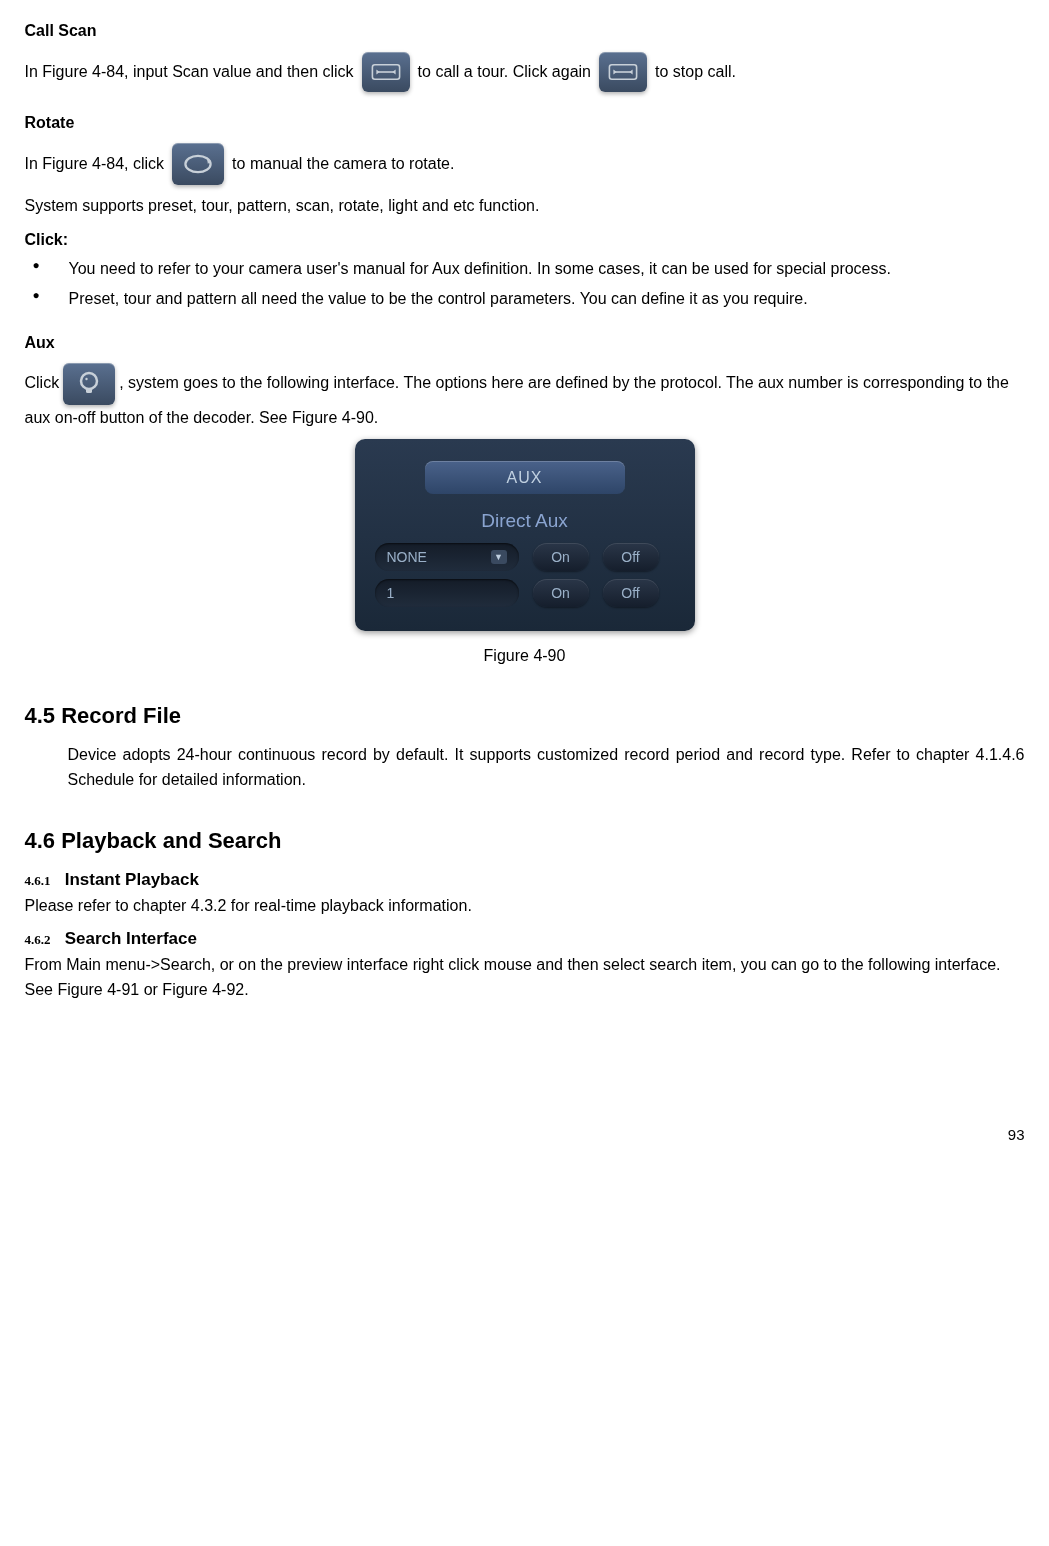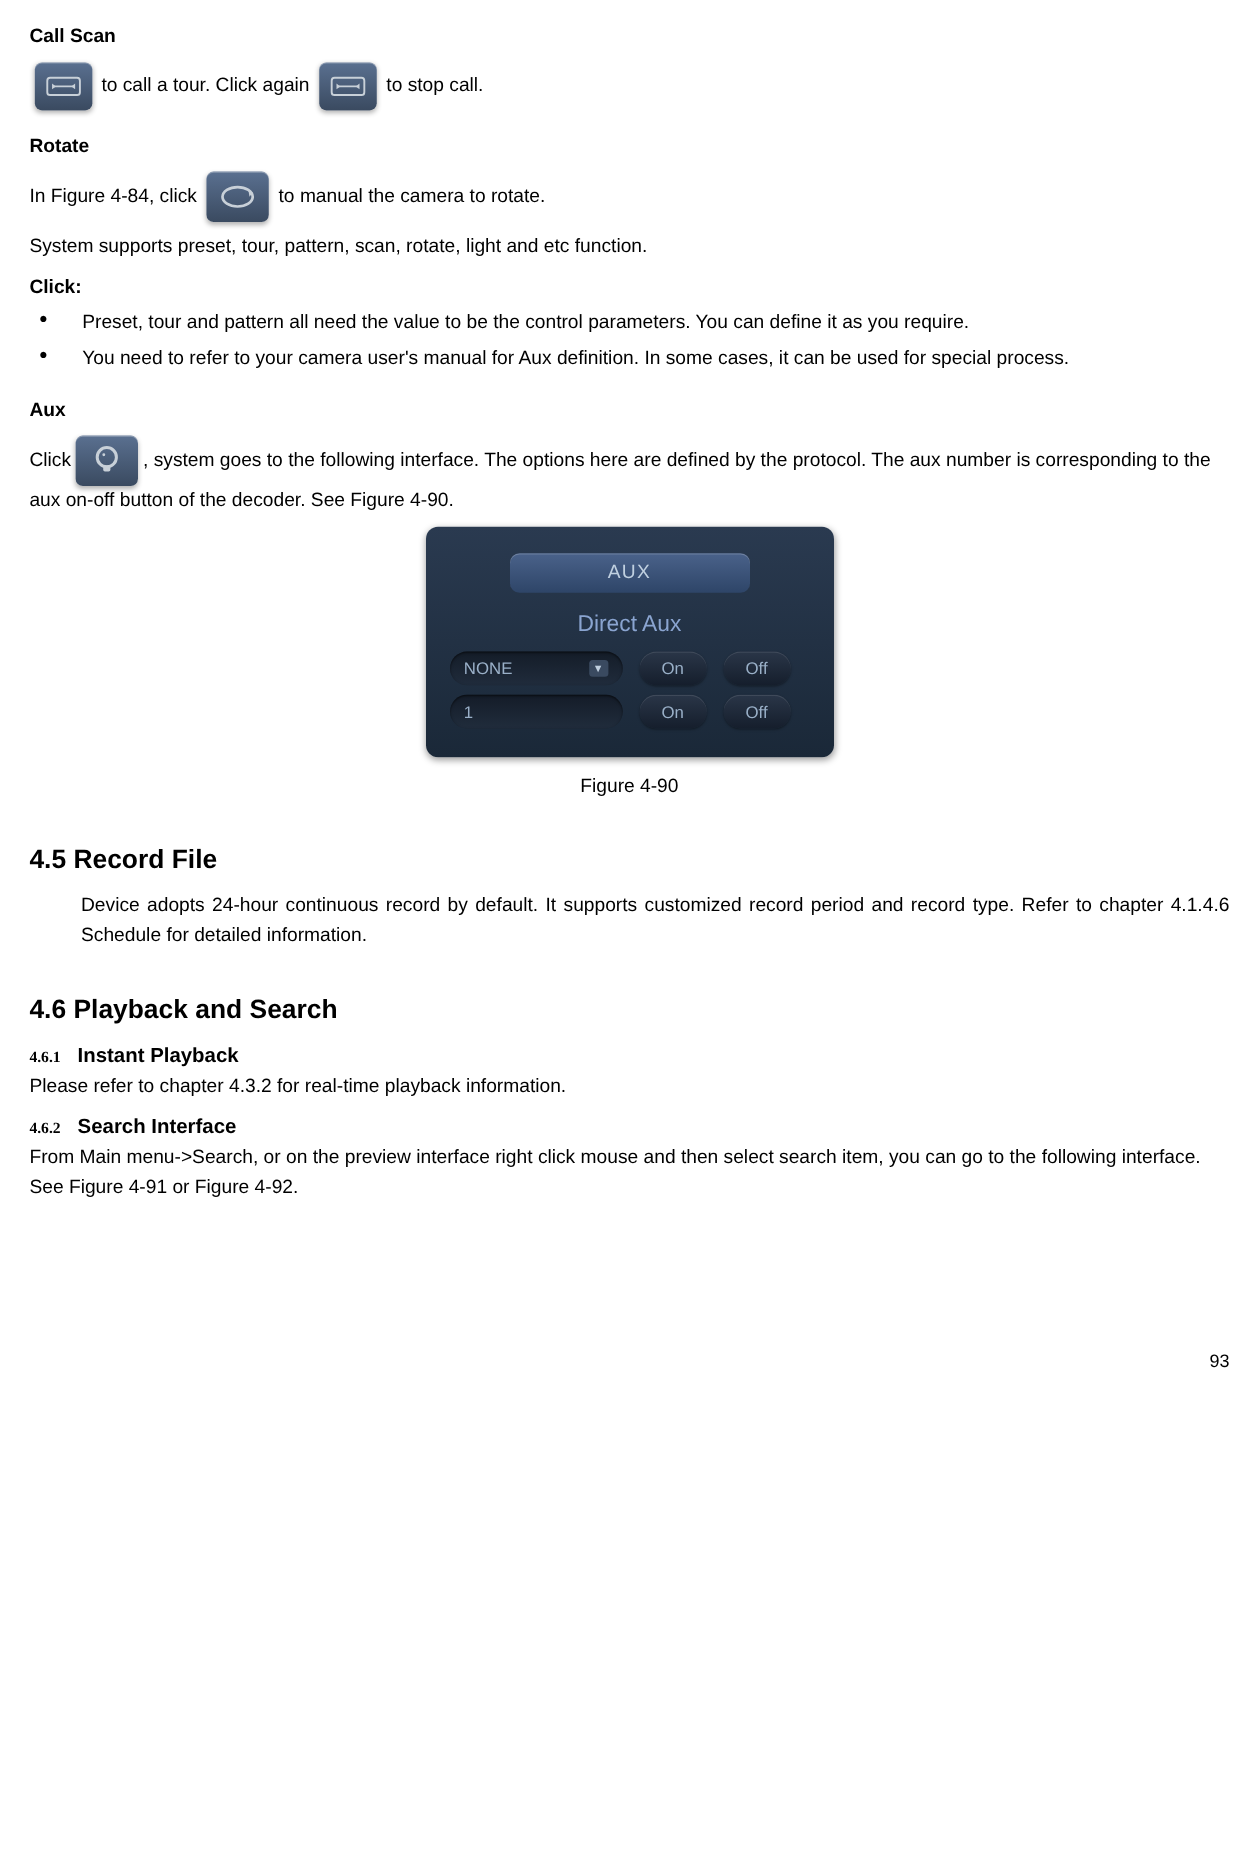--- a/index.html
+++ b/index.html
@@ -174,20 +174,21 @@
       gap: 4px;
       margin: 6px 0;
     }
   </style>
 </head>
 <body>
 
 <div class="bold para">Call Scan</div>
 
 <div class="line-with-icons">
+  <span>In Figure 4-84, input Scan value and then click </span>
   <span class="inline-icon icon-scan">
     <svg viewBox="0 0 40 24">
       <rect x="3" y="3" width="34" height="18" rx="3" fill="none" stroke="#c8d0d8" stroke-width="2"></rect>
       <path d="M12 12 L8 9 L8 15 Z" fill="#c8d0d8"></path>
       <path d="M28 12 L32 9 L32 15 Z" fill="#c8d0d8"></path>
       <line x1="10" y1="12" x2="30" y2="12" stroke="#c8d0d8" stroke-width="2"></line>
     </svg>
   </span>
   <span> to call a tour. Click again </span>
   <span class="inline-icon icon-scan">
@@ -212,22 +213,22 @@
     </svg>
   </span>
   <span> to manual the camera to rotate.</span>
 </div>
 
 <div class="para">System supports preset, tour, pattern, scan, rotate, light and etc function.</div>
 
 <div class="bold">Click:</div>
 
 <ul class="bullets">
+  <li>You need to refer to your camera user's manual for Aux definition. In some cases, it can be used for special process.</li>
   <li>Preset, tour and pattern all need the value to be the control parameters. You can define it as you require.</li>
-  <li>You need to refer to your camera user's manual for Aux definition. In some cases, it can be used for special process.</li>
 </ul>
 
 <div class="bold para" style="margin-top:18px">Aux</div>
 
 <div class="line-with-icons" style="display:block;">
   <span>Click</span><span class="inline-icon icon-aux">
     <svg viewBox="0 0 30 30">
       <circle cx="15" cy="12" r="8" fill="none" stroke="#c8d0d8" stroke-width="2.5"></circle>
       <rect x="12" y="19" width="6" height="5" rx="1.5" fill="#c8d0d8"></rect>
       <circle cx="12.5" cy="10" r="1.2" fill="#c8d0d8"></circle>

